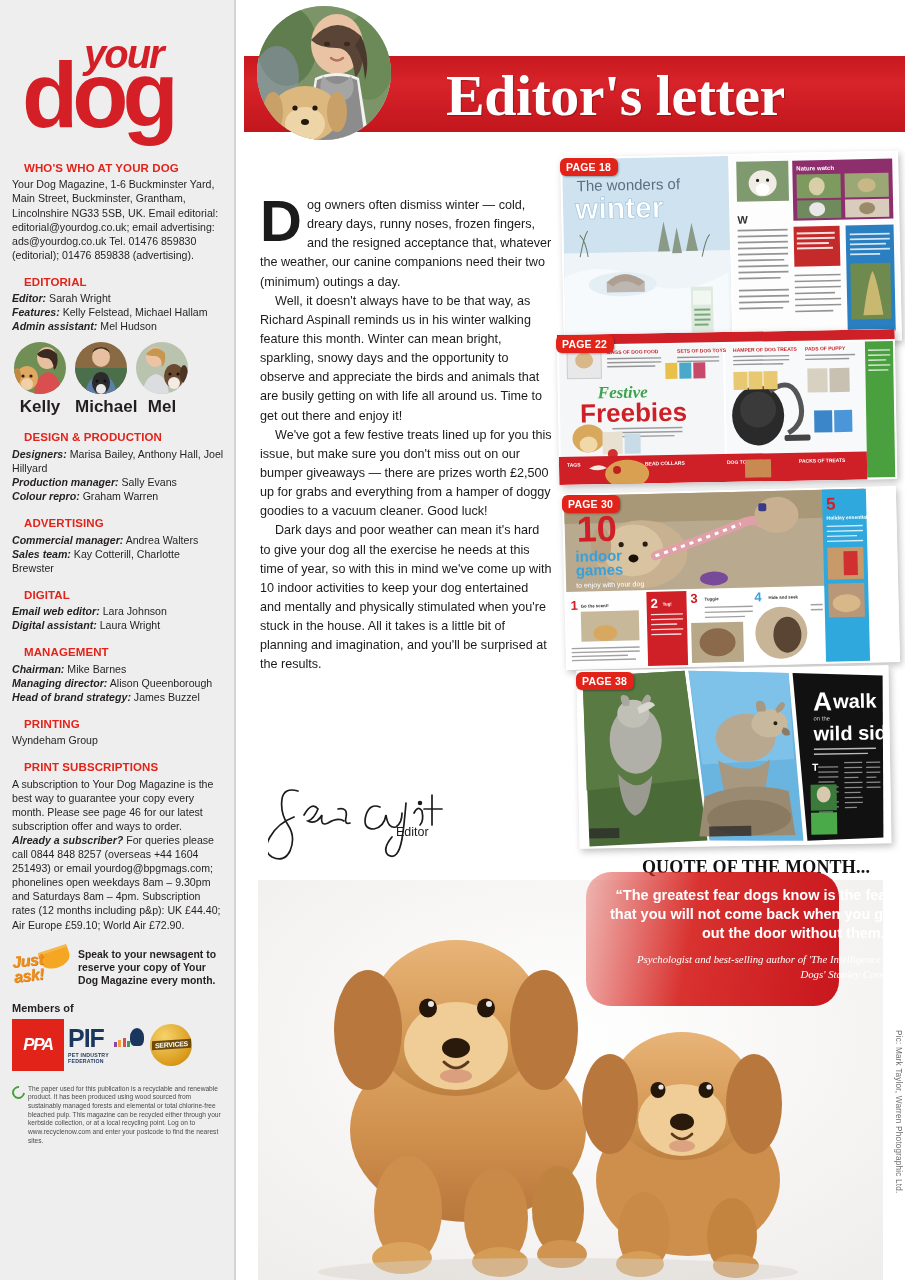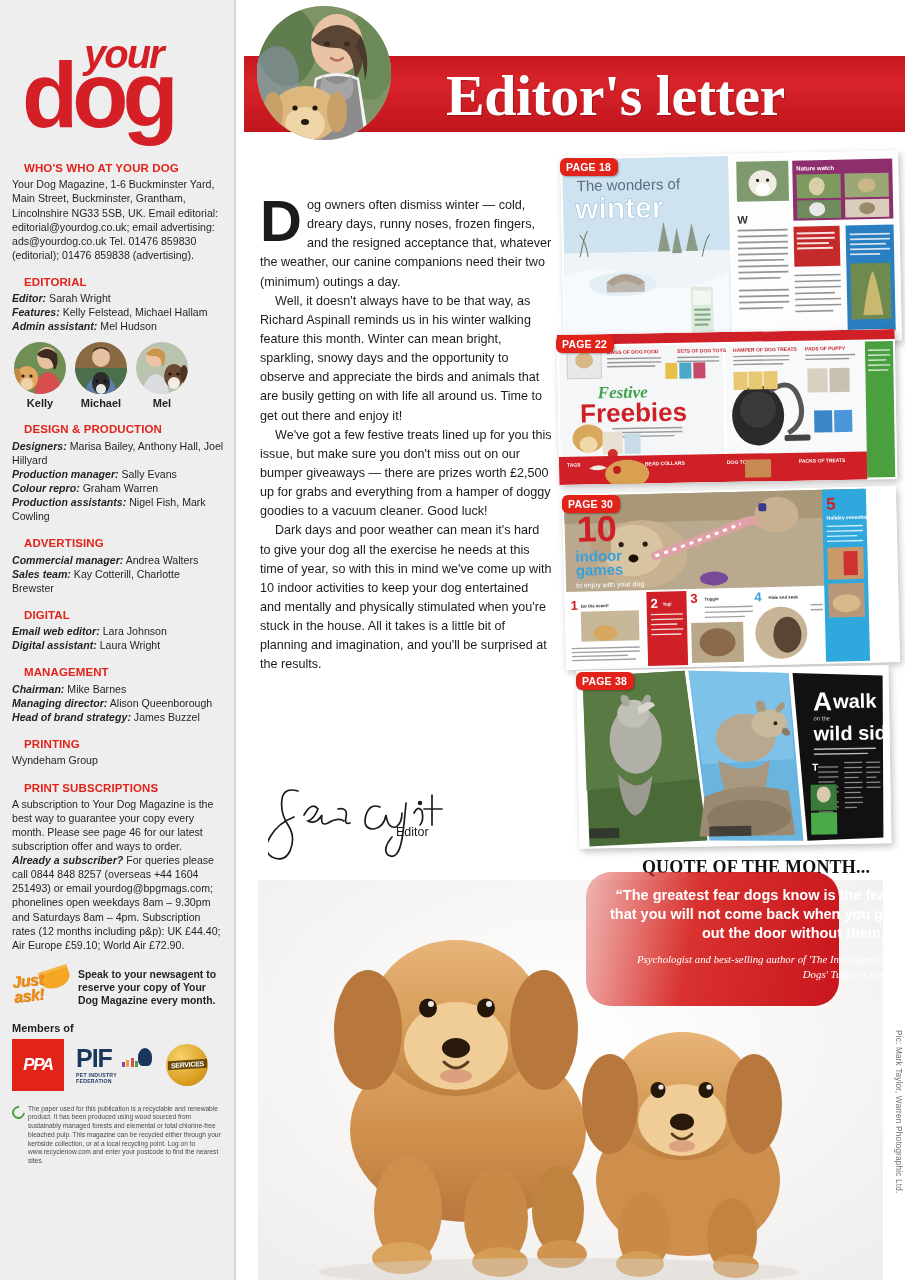--- a/index.html
+++ b/index.html
@@ -77,21 +77,21 @@
     width: 52px;
     text-align: center;
   }
   .staff-photo {
     width: 52px; height: 52px;
     border-radius: 50%;
     overflow: hidden;
     position: relative;
   }
   .staff-name {
-    font-size: 11px; font-weight: bold;
+    font-size: 17px; font-weight: bold;
     color: #231f20;
     margin-top: 3px;
   }
 
   
   .justask-row {
     display: flex;
     align-items: flex-start;
     gap: 6px;
     margin-top: 14px;
@@ -123,21 +123,21 @@
     line-height: 1.26; color: #231f20;
     padding-top: 2px;
   }
 
   .members-label {
     font-size: 11px; font-weight: bold;
     color: #231f20;
     margin: 12px 0 5px 0;
   }
   .logos-row {
-    display: flex; align-items: center; gap: 12px;
+    display: flex; align-items: center; gap: 4px;
   }
   .ppa-box {
     width: 52px; height: 52px;
     background: #e2231a;
     display: flex; align-items: center; justify-content: center;
   }
   .ppa-text {
     color: #fff; font-weight: bold; font-size: 17px;
     font-style: italic; letter-spacing: -1.4px;
   }
@@ -417,21 +417,20 @@
         </div>
         <div class="staff-name">Mel</div>
       </div>
     </div>
 
     <div class="sb-head">DESIGN &amp; PRODUCTION</div>
     <div class="sb-body">
       <p><b>Designers:</b><span> Marisa Bailey, Anthony Hall, Joel Hillyard</span></p>
       <p><b>Production manager:</b><span> Sally Evans</span></p>
       <p><b>Colour repro:</b><span> Graham Warren</span></p>
-      <p><b>Production assistants:</b><span> Nigel Fish, Mark Cowling</span></p>
     </div>
 
     <div class="sb-head">ADVERTISING</div>
     <div class="sb-body">
       <p><b>Commercial manager:</b><span> Andrea Walters</span></p>
       <p><b>Sales team:</b><span> Kay Cotterill, Charlotte Brewster</span></p>
     </div>
 
     <div class="sb-head">DIGITAL</div>
     <div class="sb-body">
@@ -929,18 +928,18 @@
           <ellipse cx="424" cy="242" rx="12" ry="8.5" fill="#2a1a0c"></ellipse>
           <path d="M414 254 q10 10 20 0" stroke="#5a3a1c" stroke-width="2.6" fill="none" stroke-linecap="round"></path>
           <ellipse cx="424" cy="266" rx="13" ry="6" fill="#c87a6a" opacity="0.5"></ellipse>
         </g>
         <ellipse cx="300" cy="392" rx="240" ry="14" fill="#d8d2cc" opacity="0.45"></ellipse>
       </svg>
     </div>
 
     <div class="quote-panel">
       <div class="quote-text">“The greatest fear dogs know is the fear that you will not come back when you go out the door without them.”</div>
-      <div class="quote-attrib">Psychologist and best-selling author of 'The Intelligence of Dogs'  Tuggie Coren.</div>
+      <div class="quote-attrib">Psychologist and best-selling author of 'The Intelligence of Dogs'  Stanley Coren.</div>
     </div>
 
     <div class="pic-credit">Pic: Mark Taylor, Warren Photographic Ltd.</div>
   </main>
 </div>
 
 </body></html>

